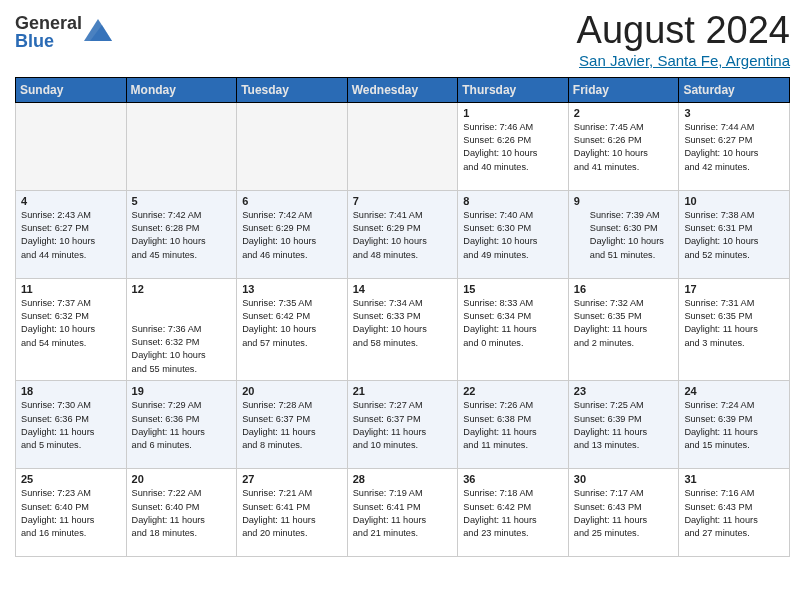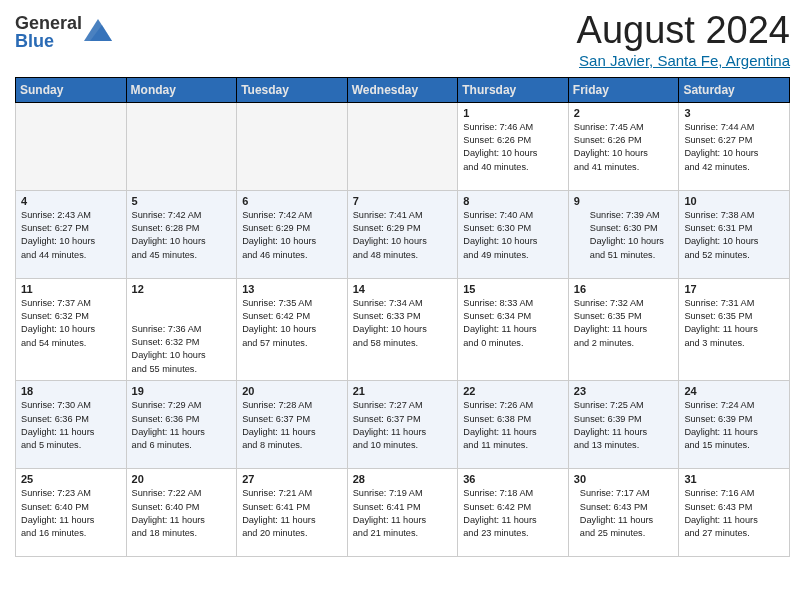--- a/index.html
+++ b/index.html
@@ -357,21 +357,21 @@
           </td>
           <td>
             <span class="day-num">36</span>
             <div class="day-info" style="white-space: pre-line;">Sunrise: 7:18 AM
 Sunset: 6:42 PM
 Daylight: 11 hours
 and 23 minutes.</div>
           </td>
           <td>
             <span class="day-num">30</span>
-            <div class="day-info" style="white-space: pre-line; margin-left: 6px;">Sunrise: 7:17 AM
+            <div class="day-info" style="white-space: pre-line;">Sunrise: 7:17 AM
 Sunset: 6:43 PM
 Daylight: 11 hours
 and 25 minutes.</div>
           </td>
           <td>
             <span class="day-num">31</span>
             <div class="day-info" style="white-space: pre-line;">Sunrise: 7:16 AM
 Sunset: 6:43 PM
 Daylight: 11 hours
 and 27 minutes.</div>

